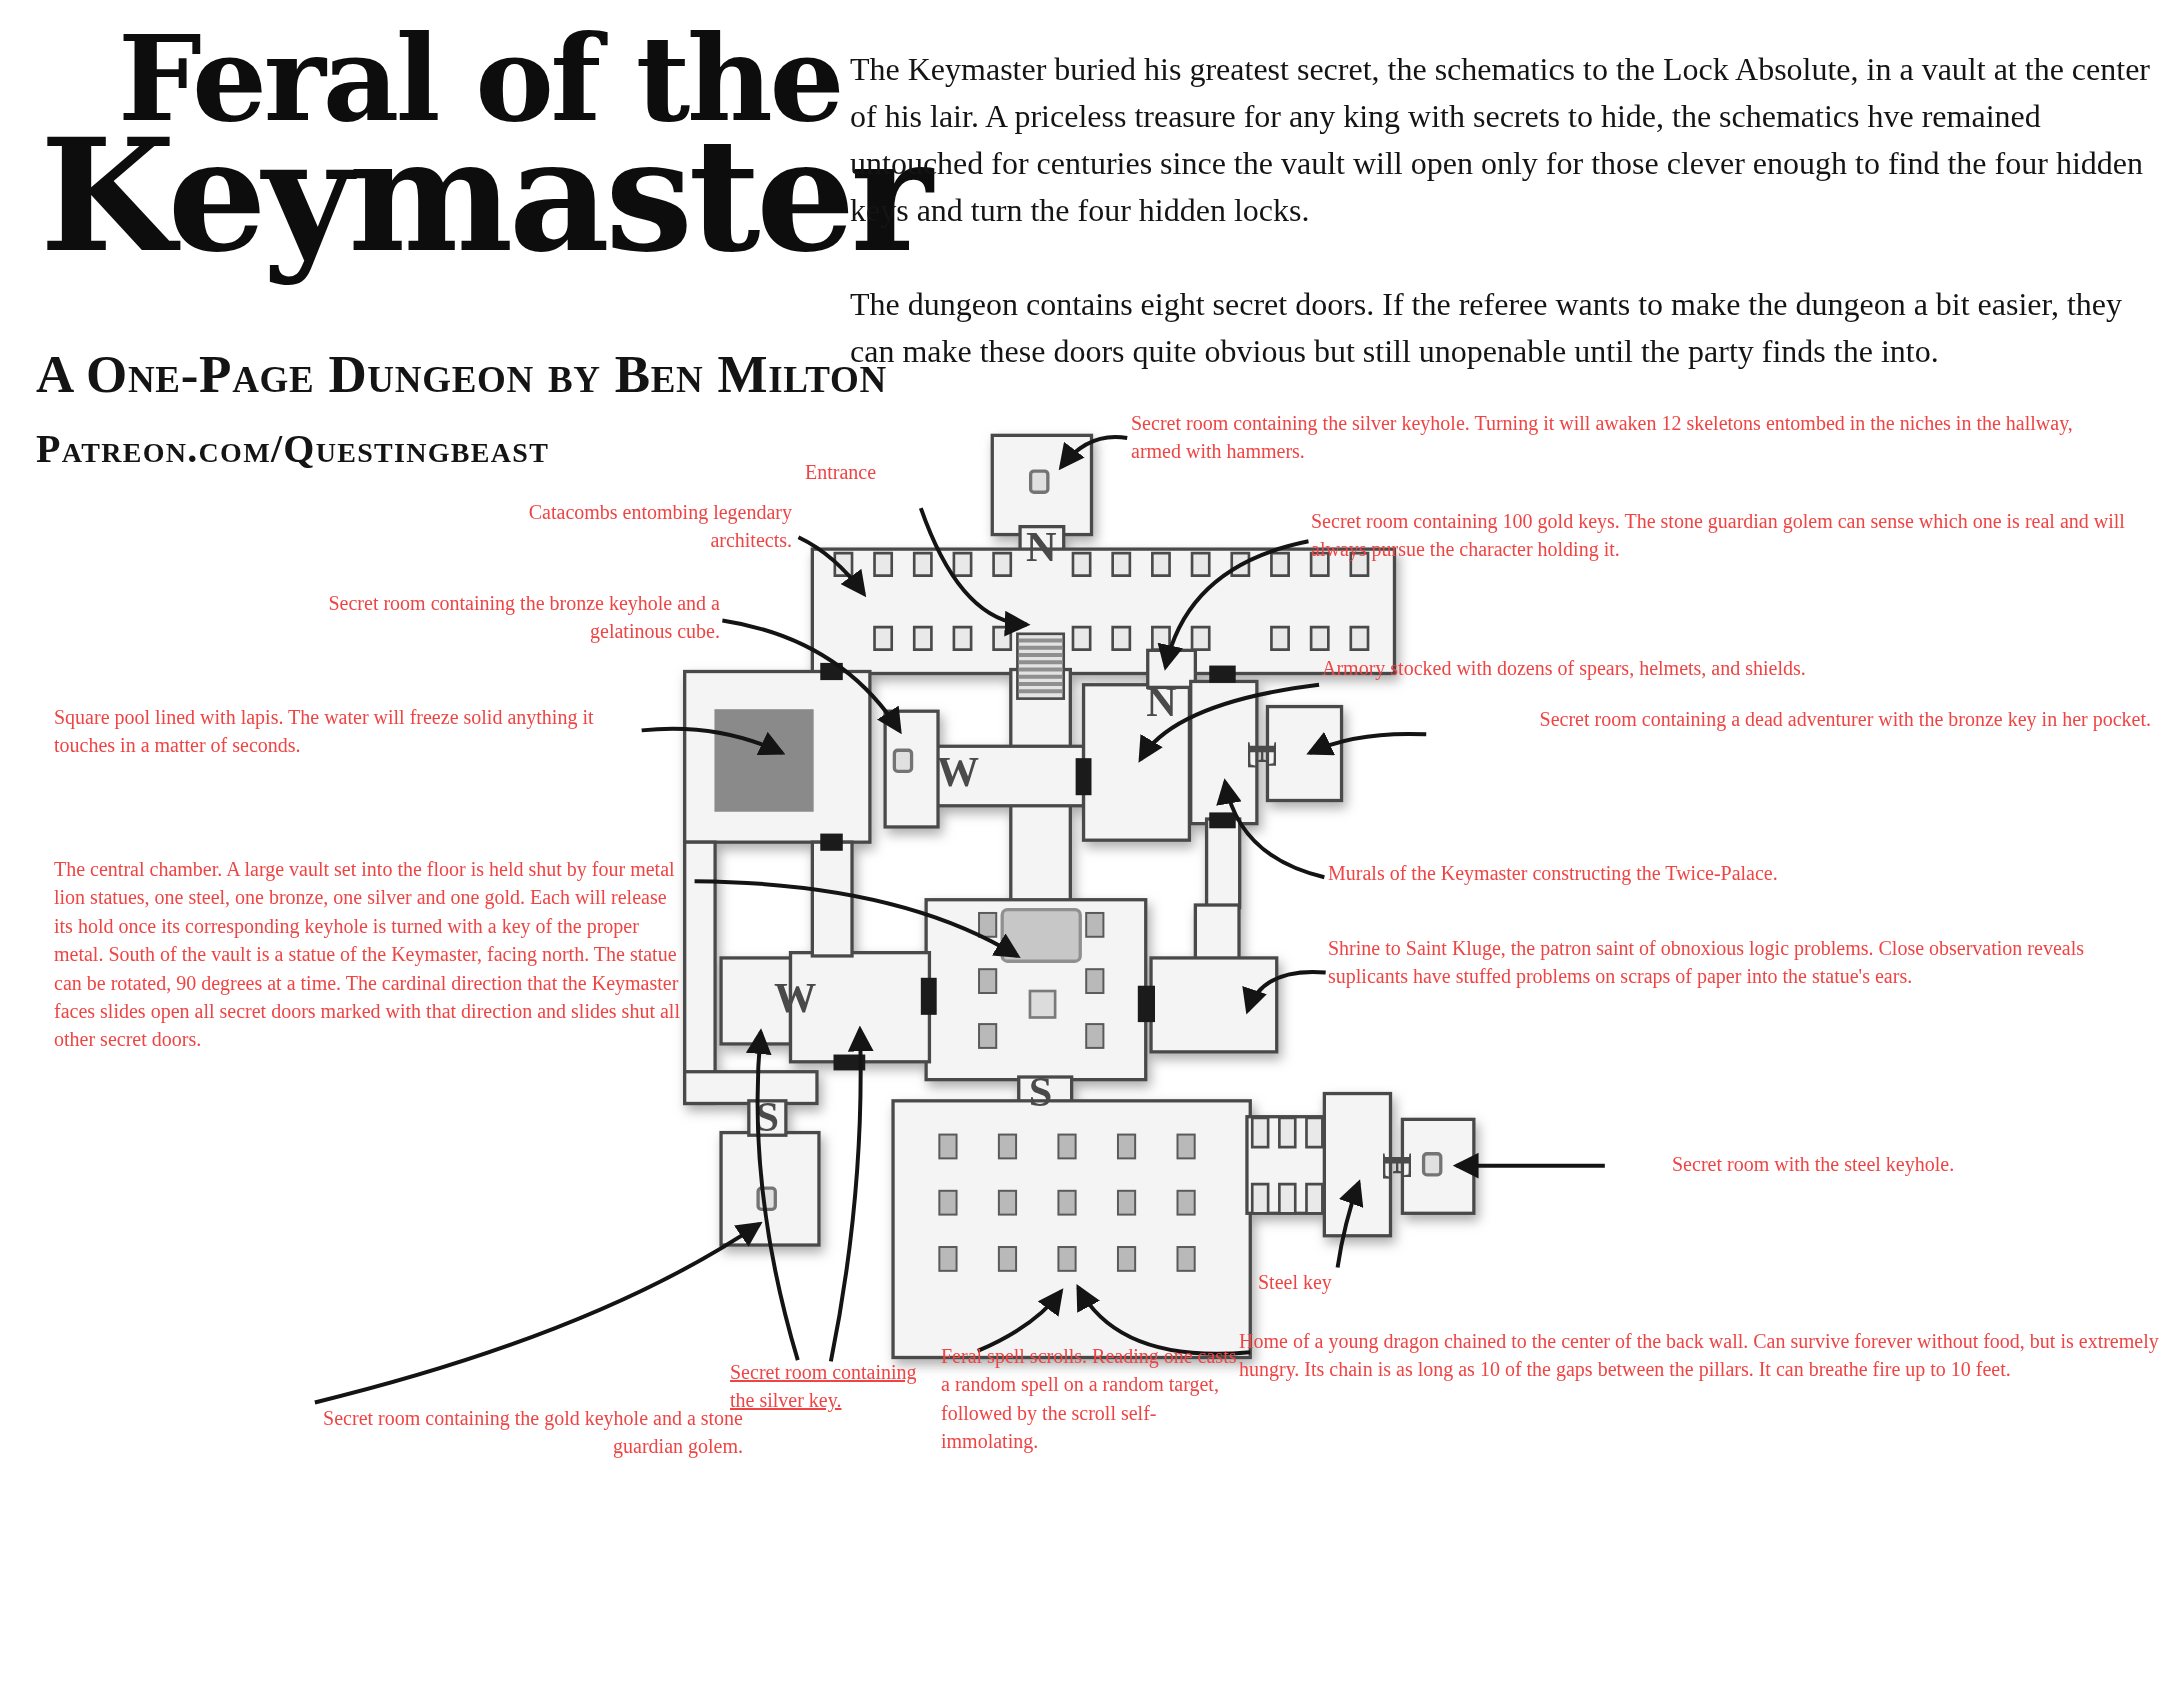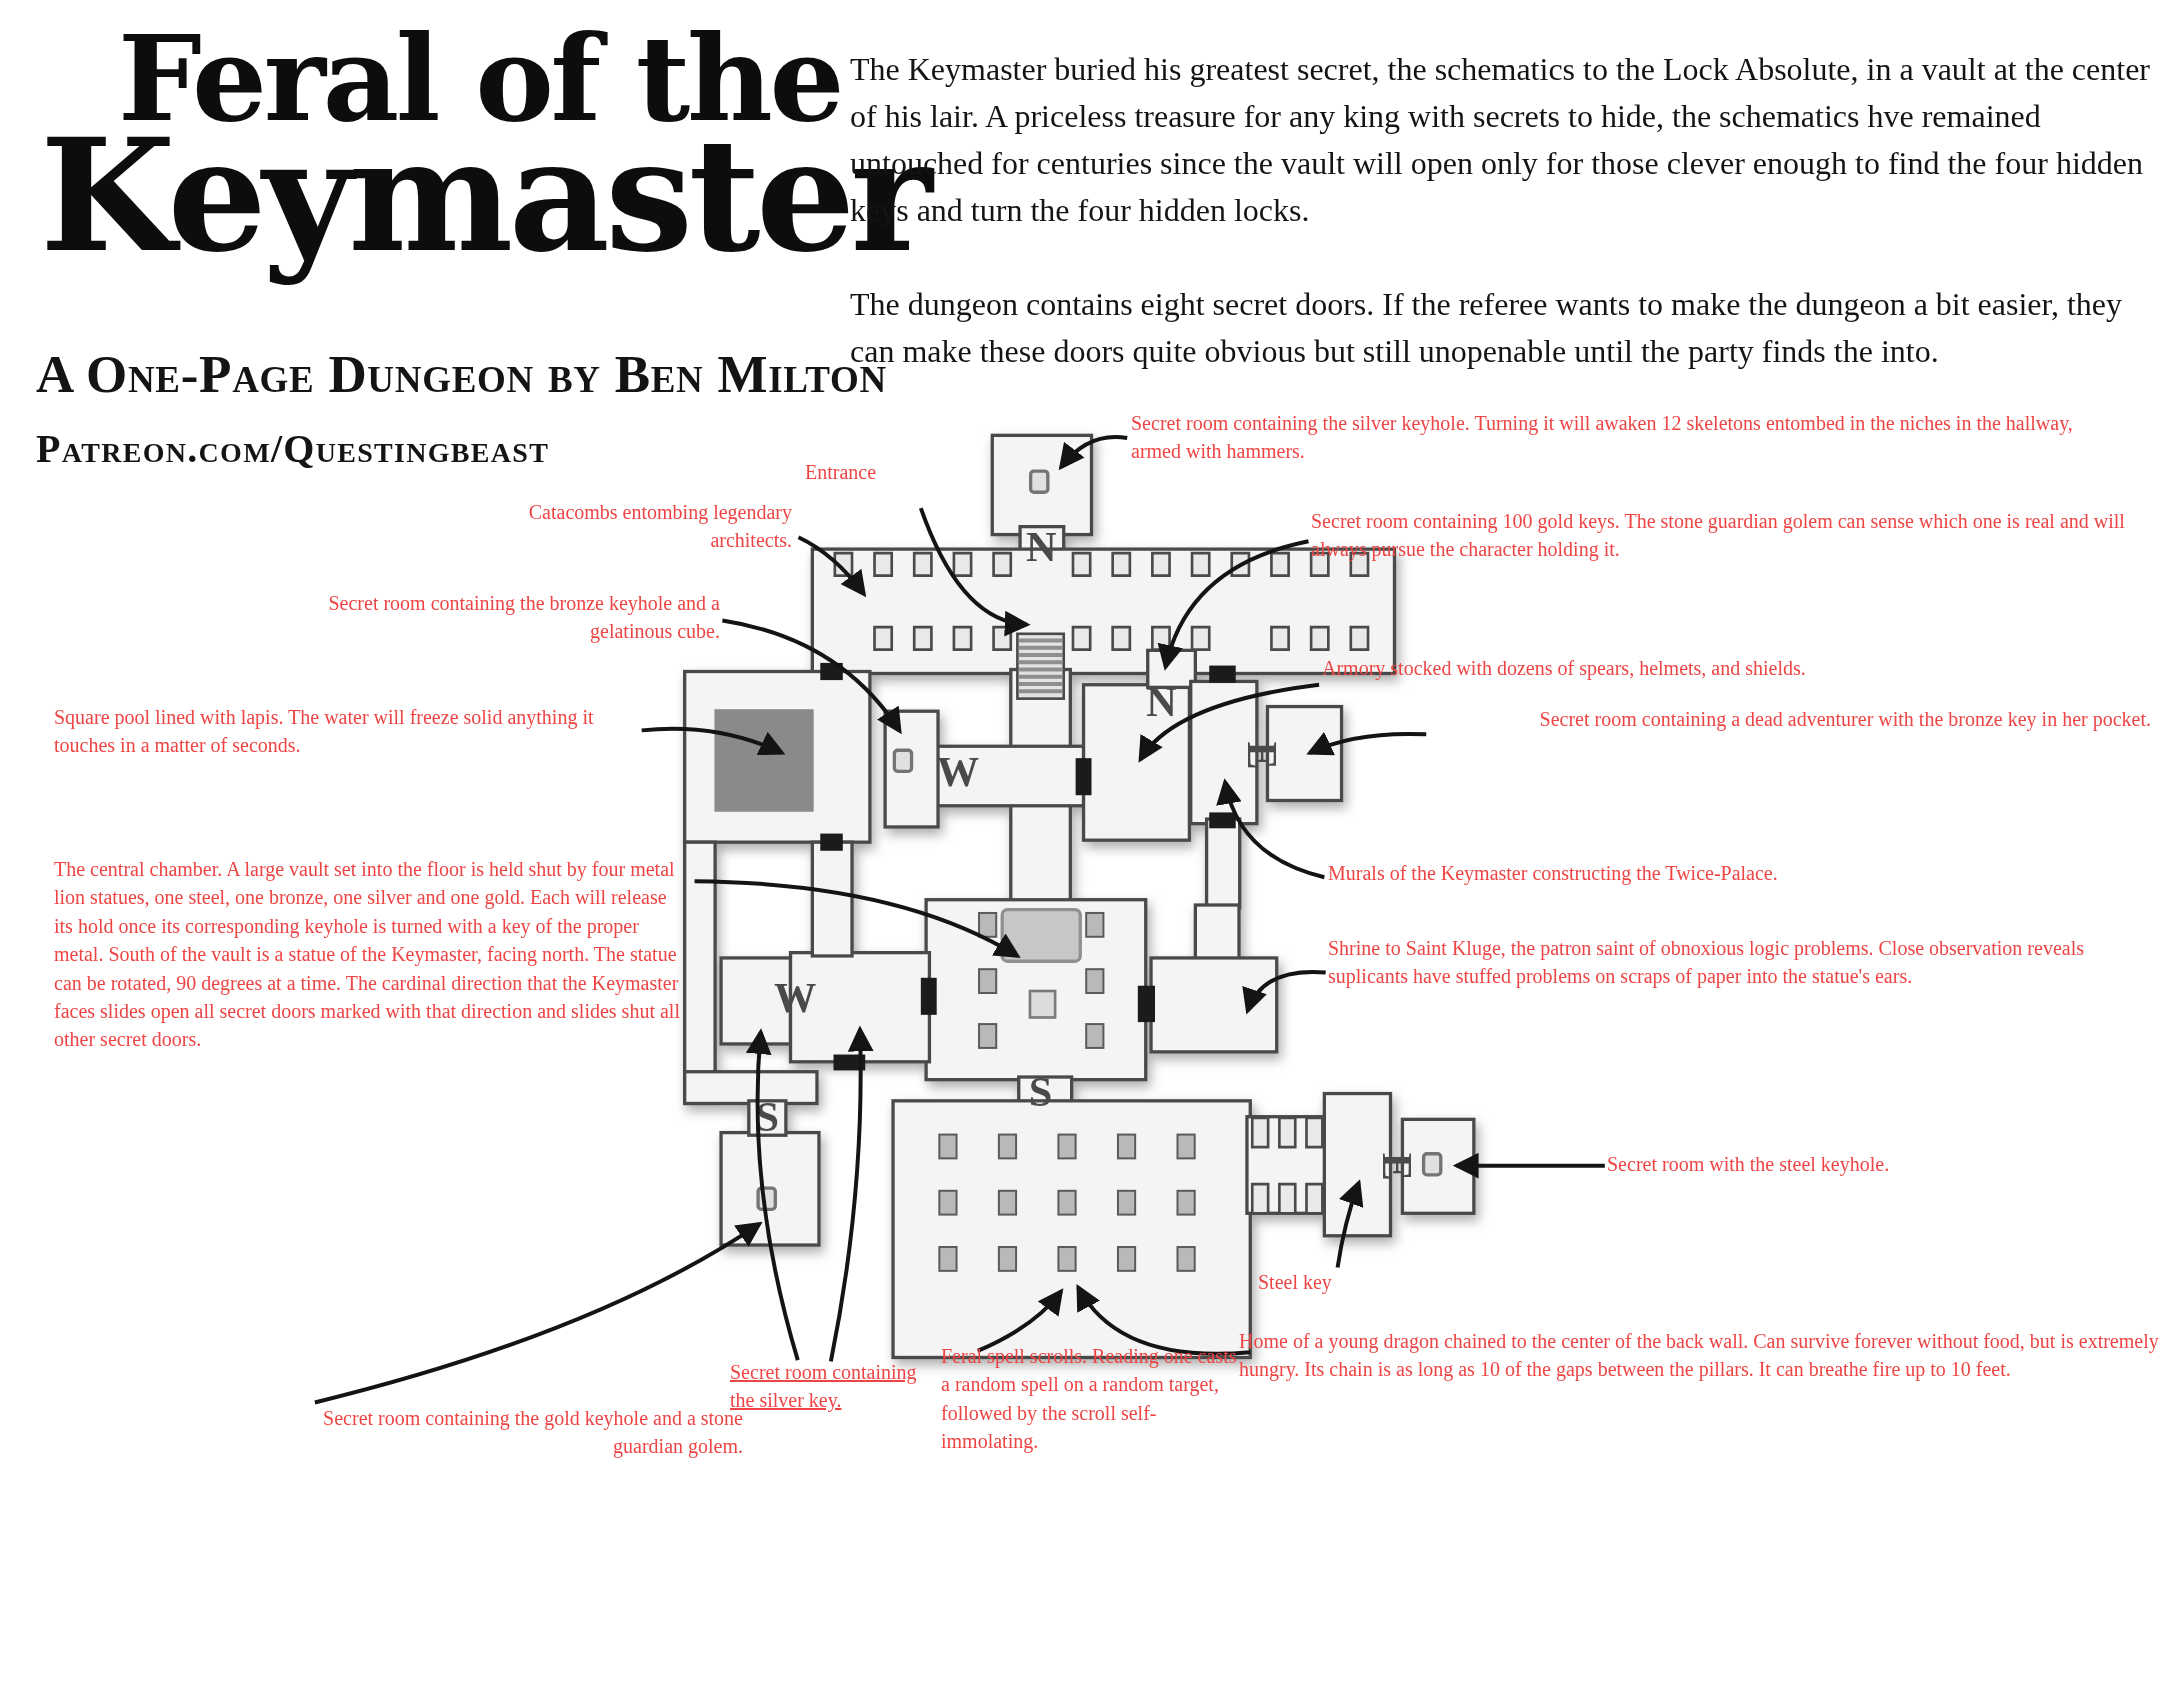--- a/index.html
+++ b/index.html
@@ -23,21 +23,21 @@
   #ann-entrance{left:805px;top:458px;white-space:nowrap;}
   #ann-catacombs{left:476px;top:498px;width:316px;}
   #ann-bronze-keyhole{left:278px;top:589px;width:442px;}
   #ann-pool{left:54px;top:703px;width:595px;}
   #ann-central{left:54px;top:855px;width:629px;}
   #ann-gold-keyhole{left:253px;top:1404px;width:490px;text-align:right;}
   #ann-silver-key{left:730px;top:1358px;width:206px;text-decoration:underline;}
   #ann-feral{left:941px;top:1342px;width:306px;}
   #ann-dragon{left:1239px;top:1327px;width:926px;}
   #ann-steel-key{left:1258px;top:1268px;white-space:nowrap;}
-  #ann-steel-keyhole{left:1607px;top:1150px;white-space:nowrap;}
+  #ann-steel-keyhole{left:1672px;top:1150px;white-space:nowrap;}
   #ann-shrine{left:1328px;top:934px;width:794px;}
   #ann-murals{left:1328px;top:859px;white-space:nowrap;}
   #ann-dead-adventurer{left:1430px;top:705px;width:721px;text-align:right;}
   #ann-armory{left:1322px;top:654px;white-space:nowrap;}
   #ann-gold-keys{left:1311px;top:507px;width:847px;}
   #ann-silver-keyhole{left:1131px;top:409px;width:979px;}
   
   #map-svg{position:absolute;left:0;top:0;width:2183px;height:1687px;}
   .room{fill:#f4f4f4;stroke:#4a4a4a;stroke-width:5px;}
   .tooth{fill:#e9e9e9;stroke:#4a4a4a;stroke-width:4px;}

